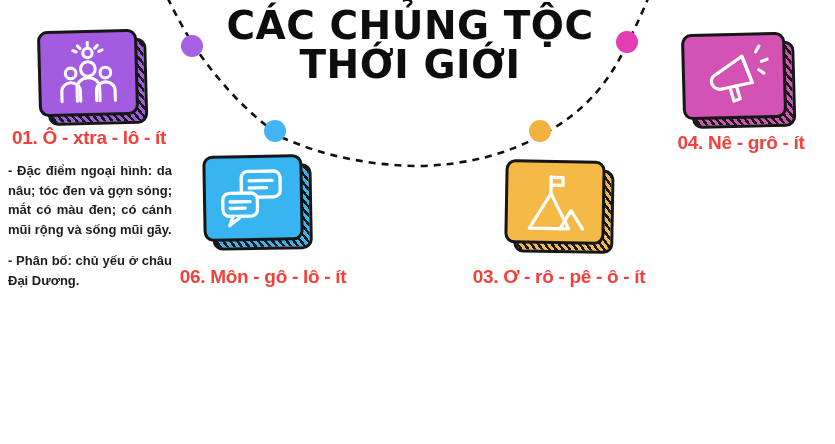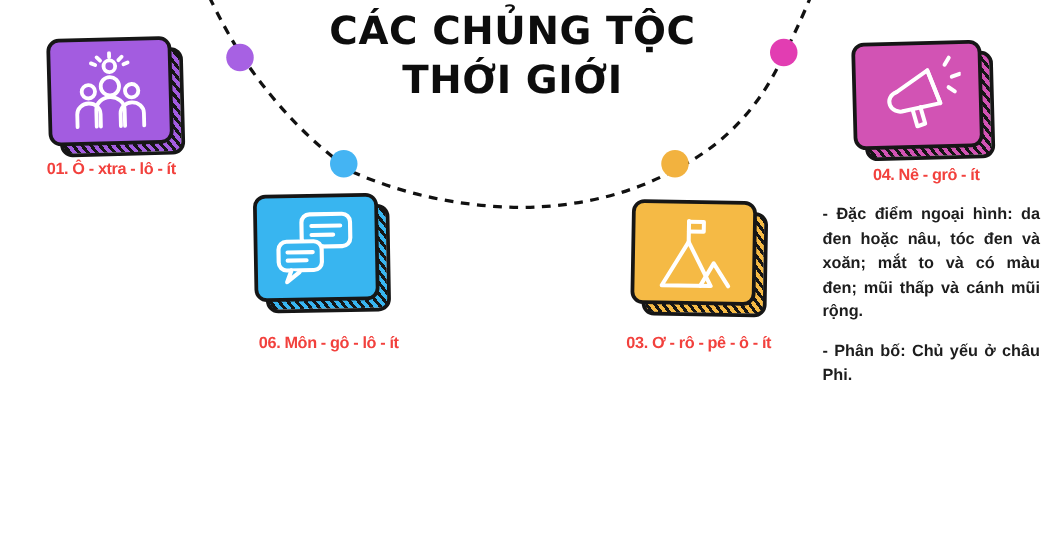--- a/index.html
+++ b/index.html
@@ -6,21 +6,21 @@
   #stage{
     position:relative;width:835px;height:444px;overflow:hidden;
     background:#fff;font-family:"Liberation Sans",sans-serif;
   }
   
   #arc-svg{position:absolute;left:0;top:0;z-index:0;}
   
   .title{
     position:absolute;left:212px;top:6px;width:396px;z-index:2;
     text-align:center;font-family:"DejaVu Sans",sans-serif;
-    font-weight:800;font-size:31px;line-height:39px;color:#0d0d0d;
+    font-weight:800;font-size:39px;line-height:39px;color:#0d0d0d;
     letter-spacing:0.5px;
   }
   
   .card{position:absolute;z-index:1;}
   .card .shadow{
     position:absolute;left:9px;top:9px;width:100%;height:100%;
     border:3px solid #161616;border-radius:10px;box-sizing:border-box;
   }
   .card .face{
     position:absolute;left:0;top:0;width:100%;height:100%;
@@ -36,21 +36,21 @@
   .card.yellow{transform:rotate(1deg);}
   .card.yellow .face{background:#f5ba45;}
   .card.yellow .shadow{background:repeating-linear-gradient(52deg,#f5ba45 0 3px,#161616 3px 5.5px);}
   .card.pink{transform:rotate(-1.5deg);}
   .card.pink .face{background:#d253b4;}
   .card.pink .shadow{background:repeating-linear-gradient(52deg,#d253b4 0 3px,#161616 3px 5.5px);}
   .icon-svg{stroke:#fff;fill:none;stroke-width:4.6;stroke-linecap:round;stroke-linejoin:round;}
   
   .heading{
     position:absolute;z-index:2;text-align:center;color:#f2413d;
-    font-weight:700;font-size:13px;letter-spacing:-0.3px;white-space:nowrap;
+    font-weight:700;font-size:19px;letter-spacing:-0.3px;white-space:nowrap;
   }
   
   .body-text{
     position:absolute;z-index:2;color:#1d1d1d;font-weight:700;
     font-size:13px;line-height:19.5px;text-align:justify;
   }
   .body-text p{margin:0 0 12px 0;}
 </style>
 </head>
 <body>
@@ -83,20 +83,24 @@
         <circle cx="24" cy="48" r="8"></circle>
         <circle cx="76" cy="48" r="8"></circle>
         <circle cx="50" cy="42" r="11"></circle>
         <path d="M10,90 v-15 a14,13 0 0 1 28,0 v15"></path>
         <path d="M62,90 v-15 a14,13 0 0 1 28,0 v15"></path>
         <path d="M33,90 v-20 a17,15 0 0 1 34,0 v20"></path>
       </svg>
     </div>
   </div>
   <div class="heading" style="left:1px;top:127px;width:176px;">01. Ô - xtra - lô - ít</div>
+  <div class="body-text" style="left:8px;top:161px;width:164px;">
+    <p>- Đặc điểm ngoại hình: da nâu; tóc đen và gợn sóng; mắt có màu đen; có cánh mũi rộng và sống mũi gãy.</p>
+    <p>- Phân bố: chủ yếu ở châu Đại Dương.</p>
+  </div>
 
   <div class="card blue" style="left:203px;top:155px;width:100px;height:86px;">
     <div class="shadow"></div>
     <div class="face">
       <svg class="icon-svg" width="72" height="62" viewBox="0 0 100 86">
         <rect x="34" y="6" width="54" height="36" rx="9"></rect>
         <path d="M48,42 l-7,12 l16,-12"></path>
         <path d="M45,19 L77,19"></path>
           <path d="M45,29 L69,29"></path>
         <rect x="8" y="36" width="48" height="32" rx="9" fill="#38b5f0"></rect>
@@ -131,18 +135,14 @@
         <path d="M26,42 a12,11 0 1 0 8,22"></path>
         <path d="M44,63 L49,82 L58,79 L53,60"></path>
         <path d="M62,18 L76,56"></path>
         <path d="M82,12 L87,4"></path>
         <path d="M90,26 L99,23"></path>
         <path d="M86,38 L93,43"></path>
       </svg>
     </div>
   </div>
   <div class="heading" style="left:662px;top:132px;width:158px;">04. Nê - grô - ít</div>
-  <div class="body-text" style="left:658px;top:161px;width:174px;">
-    <p>- Đặc điểm ngoại hình: da đen hoặc nâu, tóc đen và xoăn; mắt to và có màu đen; mũi thấp và cánh mũi rộng.</p>
-    <p>- Phân bố: Chủ yếu ở châu Phi.</p>
-  </div>
 
 </div>
 
 </body></html>

